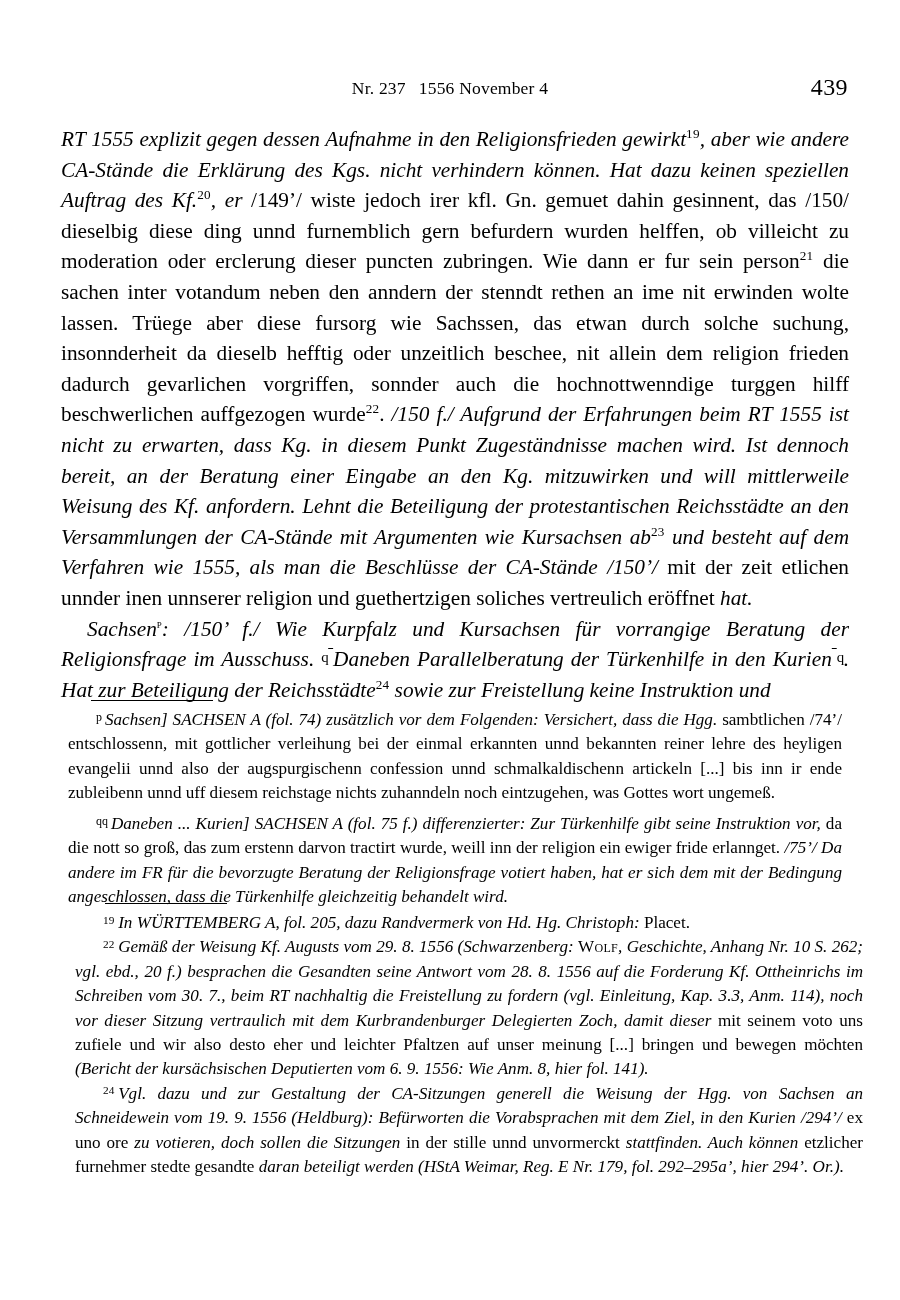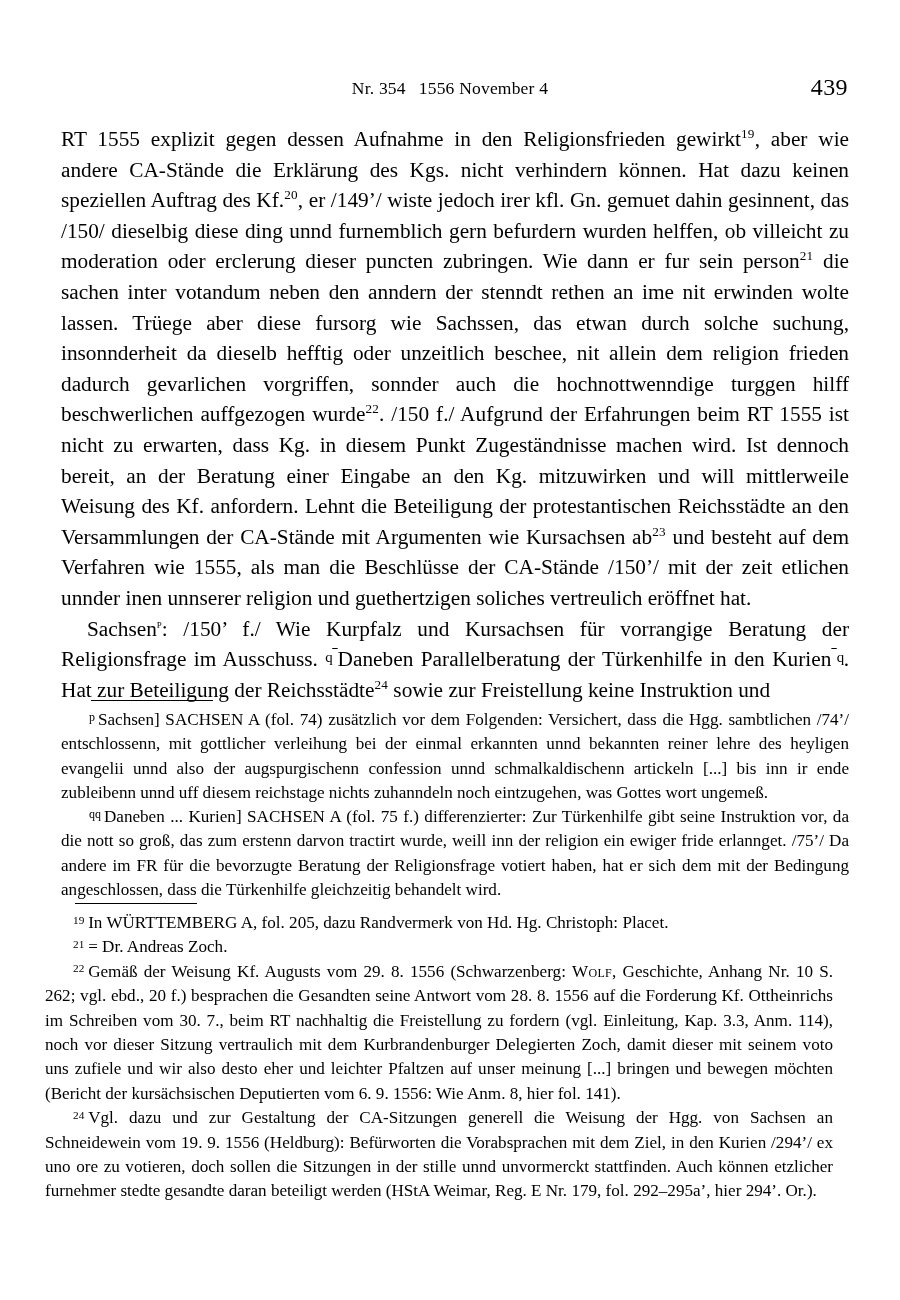--- a/index.html
+++ b/index.html
@@ -66,21 +66,21 @@
     text-justify: inter-word;
     hyphens: none;
     -webkit-hyphens: none;
   }
   p.bodytext.cont {
     text-indent: 0;
   }
   p.bodytext.indent {
     text-indent: 26px;
   }
-  .it { }
+  .it { font-style: italic; }
   .ro { font-style: normal; }
 
   sup.fn {
     font-size: 0.62em;
     vertical-align: super;
     line-height: 0;
     font-style: normal;
     letter-spacing: 0.2px;
   }
   
@@ -109,40 +109,40 @@
     left: 61px;
     width: 788px;
   }
   .rule {
     width: 122px;
     height: 0;
     border-top: 1.3px solid #000;
     margin: 0 0 7px 30px;
   }
   p.appnote {
-    margin: 0;
+    margin: 7px;
     font-size: 17.1px;
     line-height: 24.3px;
     text-align: justify;
     text-indent: 28px;
     hyphens: none;
   }
   p.appnote .lead {
     font-style: normal;
     font-size: 0.70em;
     vertical-align: 0.32em;
     line-height: 0;
     padding-right: 3px;
   }
 
   
   .footnotes {
     position: absolute;
     top: 903px;
-    left: 45px;
+    left: 75px;
     width: 788px;
   }
   p.fnote {
     margin: 0;
     font-size: 17.1px;
     line-height: 24.4px;
     text-align: justify;
     text-indent: 28px;
     hyphens: none;
   }
@@ -160,39 +160,38 @@
     letter-spacing: 0.3px;
   }
 </style>
 </head>
 <body>
 
 <div class="page">
 
   <div class="runhead">
     <div class="runhead-center">
-      <span>Nr. 354</span><span class="gap"></span><span>1556 November 4</span>
+      <span>Nr. 237</span><span class="gap"></span><span>1556 November 4</span>
     </div>
     <div class="runhead-folio">439</div>
   </div>
 
   <div class="body-block">
     <p class="bodytext cont"><span class="it">RT 1555 explizit gegen dessen Aufnahme in den Religionsfrieden gewirkt</span><sup class="fn">19</sup><span class="it">, aber wie andere CA-Stände die Erklärung des Kgs. nicht verhindern können. Hat dazu keinen speziellen Auftrag des Kf.</span><sup class="fn">20</sup><span class="it">, er</span><span class="ro"> /149’/ wiste jedoch irer kfl. Gn. gemuet dahin gesinnent, das /150/ dieselbig diese ding unnd furnemblich gern befurdern wurden helffen, ob villeicht zu moderation oder erclerung dieser puncten zubringen. Wie dann er fur sein person</span><sup class="fn">21</sup><span class="ro"> die sachen inter votandum neben den anndern der stenndt rethen an ime nit erwinden wolte lassen. Trüege aber diese fursorg wie Sachssen, das etwan durch solche suchung, insonnderheit da dieselb hefftig oder unzeitlich beschee, nit allein dem religion frieden dadurch gevarlichen vorgriffen, sonnder auch die hochnottwenndige turggen hilff beschwerlichen auffgezogen wurde</span><sup class="fn">22</sup><span class="ro">.</span><span class="it"> /150 f./ Aufgrund der Erfahrungen beim RT 1555 ist nicht zu erwarten, dass Kg. in diesem Punkt Zugeständnisse machen wird. Ist dennoch bereit, an der Beratung einer Eingabe an den Kg. mitzuwirken und will mittlerweile Weisung des Kf. anfordern. Lehnt die Beteiligung der protestantischen Reichsstädte an den Versammlungen der CA-Stände mit Argumenten wie Kursachsen ab</span><sup class="fn">23</sup><span class="it"> und besteht auf dem Verfahren wie 1555, als man die Beschlüsse der CA-Stände /150’/</span><span class="ro"> mit der zeit etlichen unnder inen unnserer religion und guethertzigen soliches vertreulich eröffnet </span><span class="it">hat.</span></p>
     <p class="bodytext indent"><span class="it">Sachsen</span><sup class="sig">p</sup><span class="it">: /150’ f./ Wie Kurpfalz und Kursachsen für vorrangige Beratung der Religionsfrage im Ausschuss. </span><span class="qmark">q<span class="bar">&nbsp;</span></span><span class="it">Daneben Parallelberatung der Türkenhilfe in den Kurien</span><span class="qmark"><span class="bar">&nbsp;</span>q</span><span class="it">. Hat zur Beteiligung der Reichsstädte</span><sup class="fn">24</sup><span class="it"> sowie zur Freistellung keine Instruktion und</span></p>
   </div>
 
   <div class="apparatus">
     <div class="rule"></div>
     <p class="appnote"><span class="lead">p</span><span class="it">Sachsen] SACHSEN A (fol. 74) zusätzlich vor dem Folgenden: Versichert, dass die Hgg.</span><span class="ro"> sambtlichen /74’/ entschlossenn, mit gottlicher verleihung bei der einmal erkannten unnd bekannten reiner lehre des heyligen evangelii unnd also der augspurgischenn confession unnd schmalkaldischenn artickeln [...] bis inn ir ende zubleibenn unnd uff diesem reichstage nichts zuhanndeln noch eintzugehen, was Gottes wort ungemeß.</span></p>
     <p class="appnote"><span class="lead"><span class="bar">q</span><span class="bar">q</span></span><span class="it">Daneben ... Kurien] SACHSEN A (fol. 75 f.) differenzierter: Zur Türkenhilfe gibt seine Instruktion vor,</span><span class="ro"> da die nott so groß, das zum erstenn darvon tractirt wurde, weill inn der religion ein ewiger fride erlannget.</span><span class="it"> /75’/ Da andere im FR für die bevorzugte Beratung der Religionsfrage votiert haben, hat er sich dem mit der Bedingung angeschlossen, dass die Türkenhilfe gleichzeitig behandelt wird.</span></p>
   </div>
 
   <div class="footnotes">
     <div class="rule"></div>
     <div id="fn-container">
         <p class="fnote"><span class="num">19</span><span class="it">In WÜRTTEMBERG A, fol. 205, dazu Randvermerk von Hd. Hg. Christoph:</span><span class="ro"> Placet.</span></p>
-        <p class="fnote"><span class="num">21</span><span class="it">= Dr. Andreas Zoch.</span></p>
         <p class="fnote"><span class="num">22</span><span class="it">Gemäß der Weisung Kf. Augusts vom 29. 8. 1556 (Schwarzenberg: </span><span class="sc">Wolf</span><span class="it">, Geschichte, Anhang Nr. 10 S. 262; vgl. ebd., 20 f.) besprachen die Gesandten seine Antwort vom 28. 8. 1556 auf die Forderung Kf. Ottheinrichs im Schreiben vom 30. 7., beim RT nachhaltig die Freistellung zu fordern (vgl. Einleitung, Kap. 3.3, Anm. 114), noch vor dieser Sitzung vertraulich mit dem Kurbrandenburger Delegierten Zoch, damit dieser</span><span class="ro"> mit seinem voto uns zufiele und wir also desto eher und leichter Pfaltzen auf unser meinung [...] bringen und bewegen möchten</span><span class="it"> (Bericht der kursächsischen Deputierten vom 6. 9. 1556: Wie Anm. 8, hier fol. 141).</span></p>
         <p class="fnote"><span class="num">24</span><span class="it">Vgl. dazu und zur Gestaltung der CA-Sitzungen generell die Weisung der Hgg. von Sachsen an Schneidewein vom 19. 9. 1556 (Heldburg): Befürworten die Vorabsprachen mit dem Ziel, in den Kurien /294’/</span><span class="ro"> ex uno ore </span><span class="it">zu votieren, doch sollen die Sitzungen</span><span class="ro"> in der stille unnd unvormerckt </span><span class="it">stattfinden. Auch können</span><span class="ro"> etzlicher furnehmer stedte gesandte </span><span class="it">daran beteiligt werden (HStA Weimar, Reg. E Nr. 179, fol. 292–295a’, hier 294’. Or.).</span></p>
       </div>
   </div>
 
 </div>
 
 </body></html>

